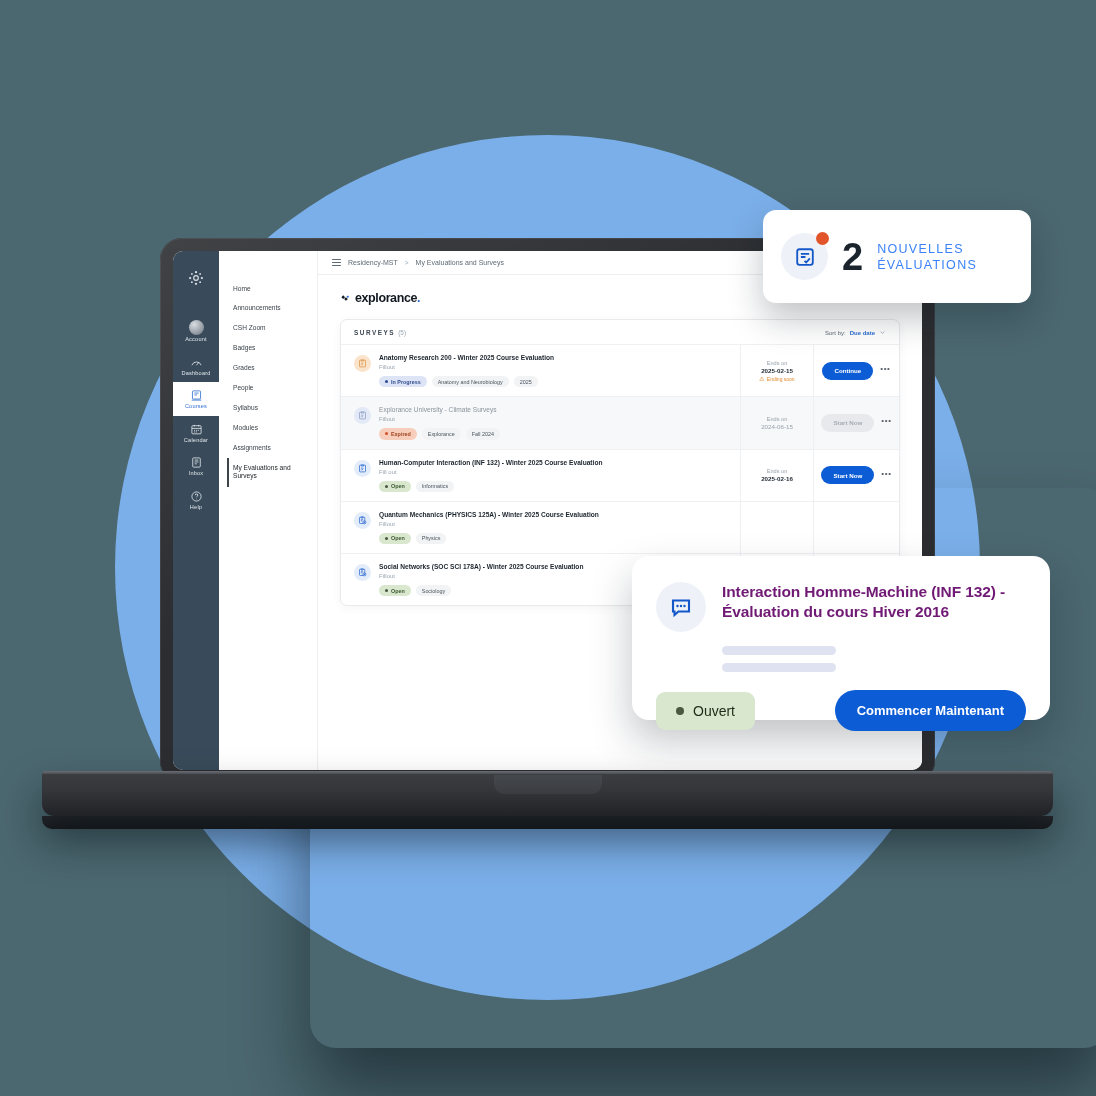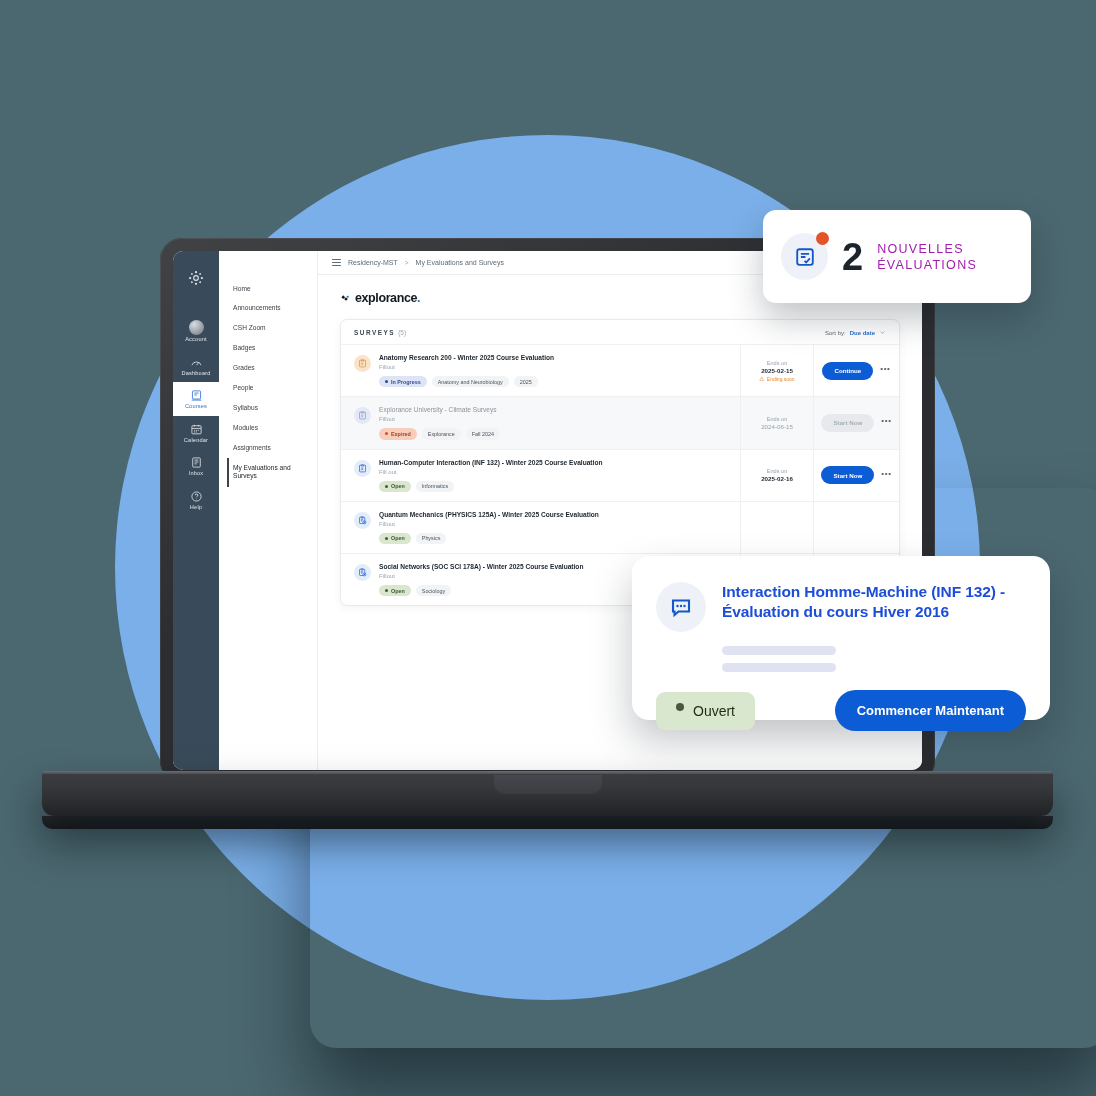--- a/index.html
+++ b/index.html
@@ -189,40 +189,40 @@
   .ft-ico{
     width:47px;height:47px;border-radius:50%;background:#eef2f8;
     display:flex;align-items:center;justify-content:center;
   }
   .ft-ico svg{width:22px;height:22px;fill:none;stroke:#1357c9;stroke-width:2;}
   .ft-badge{
     position:absolute;right:-1px;top:-1px;width:13px;height:13px;border-radius:50%;
     background:#e2552a;
   }
   .ft-num{font-size:38px;font-weight:700;color:#1b242d;line-height:1;}
-  .ft-txt{font-size:12.5px;letter-spacing:1.3px;color:#a21caf;line-height:1.28;}
+  .ft-txt{font-size:12.5px;letter-spacing:1.3px;color:#3b82f6;line-height:1.28;}
 
   .float-bottom{
     position:absolute;left:632px;top:556px;width:418px;height:164px;
     background:#fff;border-radius:17px;
     box-shadow:0 20px 40px rgba(14,26,38,.26);
     padding:26px 24px 22px 24px;box-sizing:border-box;
   }
   .fb-top{display:flex;gap:16px;align-items:flex-start;}
   .fb-ico{
     width:50px;height:50px;border-radius:50%;background:#eef2f8;flex:0 0 50px;
     display:flex;align-items:center;justify-content:center;
   }
   .fb-ico svg{width:24px;height:24px;fill:none;stroke:#1357c9;stroke-width:2.1;}
-  .fb-title{font-size:15.5px;font-weight:700;color:#1d4ed8;line-height:1.28;letter-spacing:-.1px;}
+  .fb-title{font-size:15.5px;font-weight:700;color:#701a75;line-height:1.28;letter-spacing:-.1px;}
   .fb-bars{margin:14px 0 0 66px;display:flex;flex-direction:column;gap:8px;}
   .fb-bar{height:9px;border-radius:5px;background:#dfe3f1;width:114px;}
   .fb-actions{display:flex;align-items:center;justify-content:space-between;margin-top:18px;}
   .fb-status{
-    display:flex;gap:9px;background:#d9e7cf;color:#1e2b16;
+    display:flex;align-items:center;gap:9px;background:#d9e7cf;color:#1e2b16;
     border-radius:9px;padding:11px 20px;font-size:14px;font-weight:400;
   }
   .fb-status .dot{width:8px;height:8px;background:#4a5840;}
   .fb-btn{
     background:#0b5cd5;color:#ffffff;border:none;border-radius:22px;
     padding:13px 22px;font-size:13px;font-weight:700;cursor:pointer;white-space:nowrap;
   }
 </style>
 </head>
 <body>

